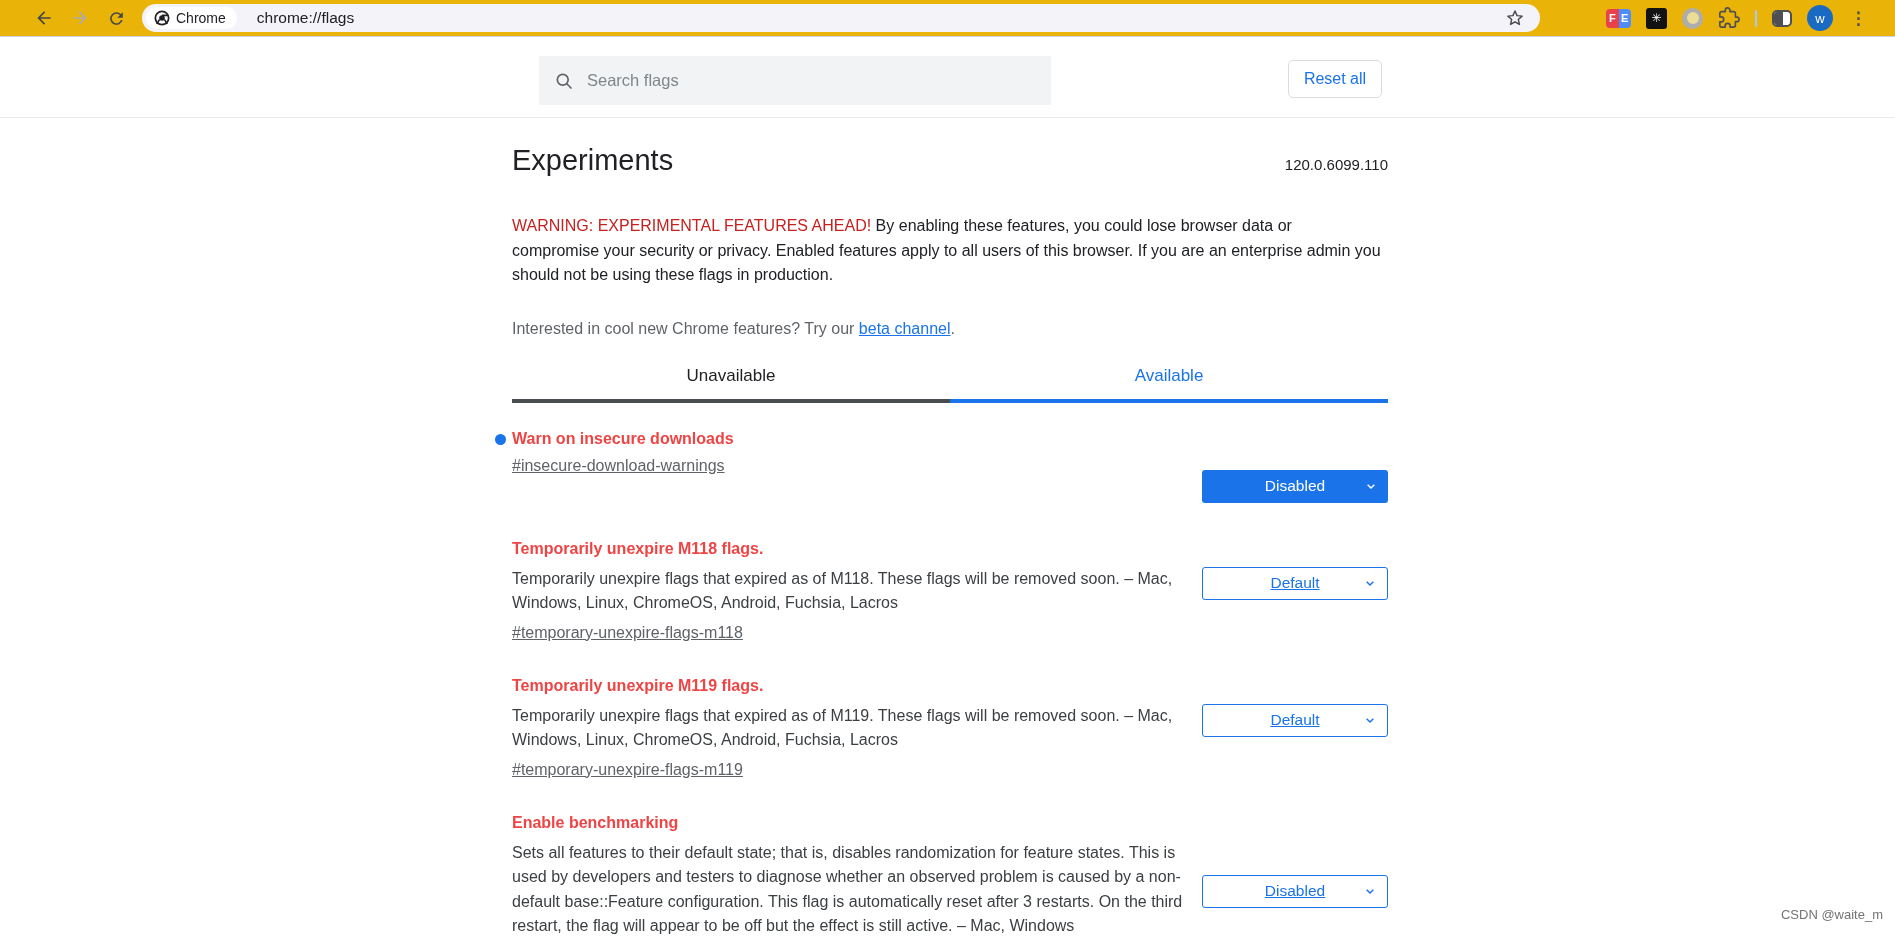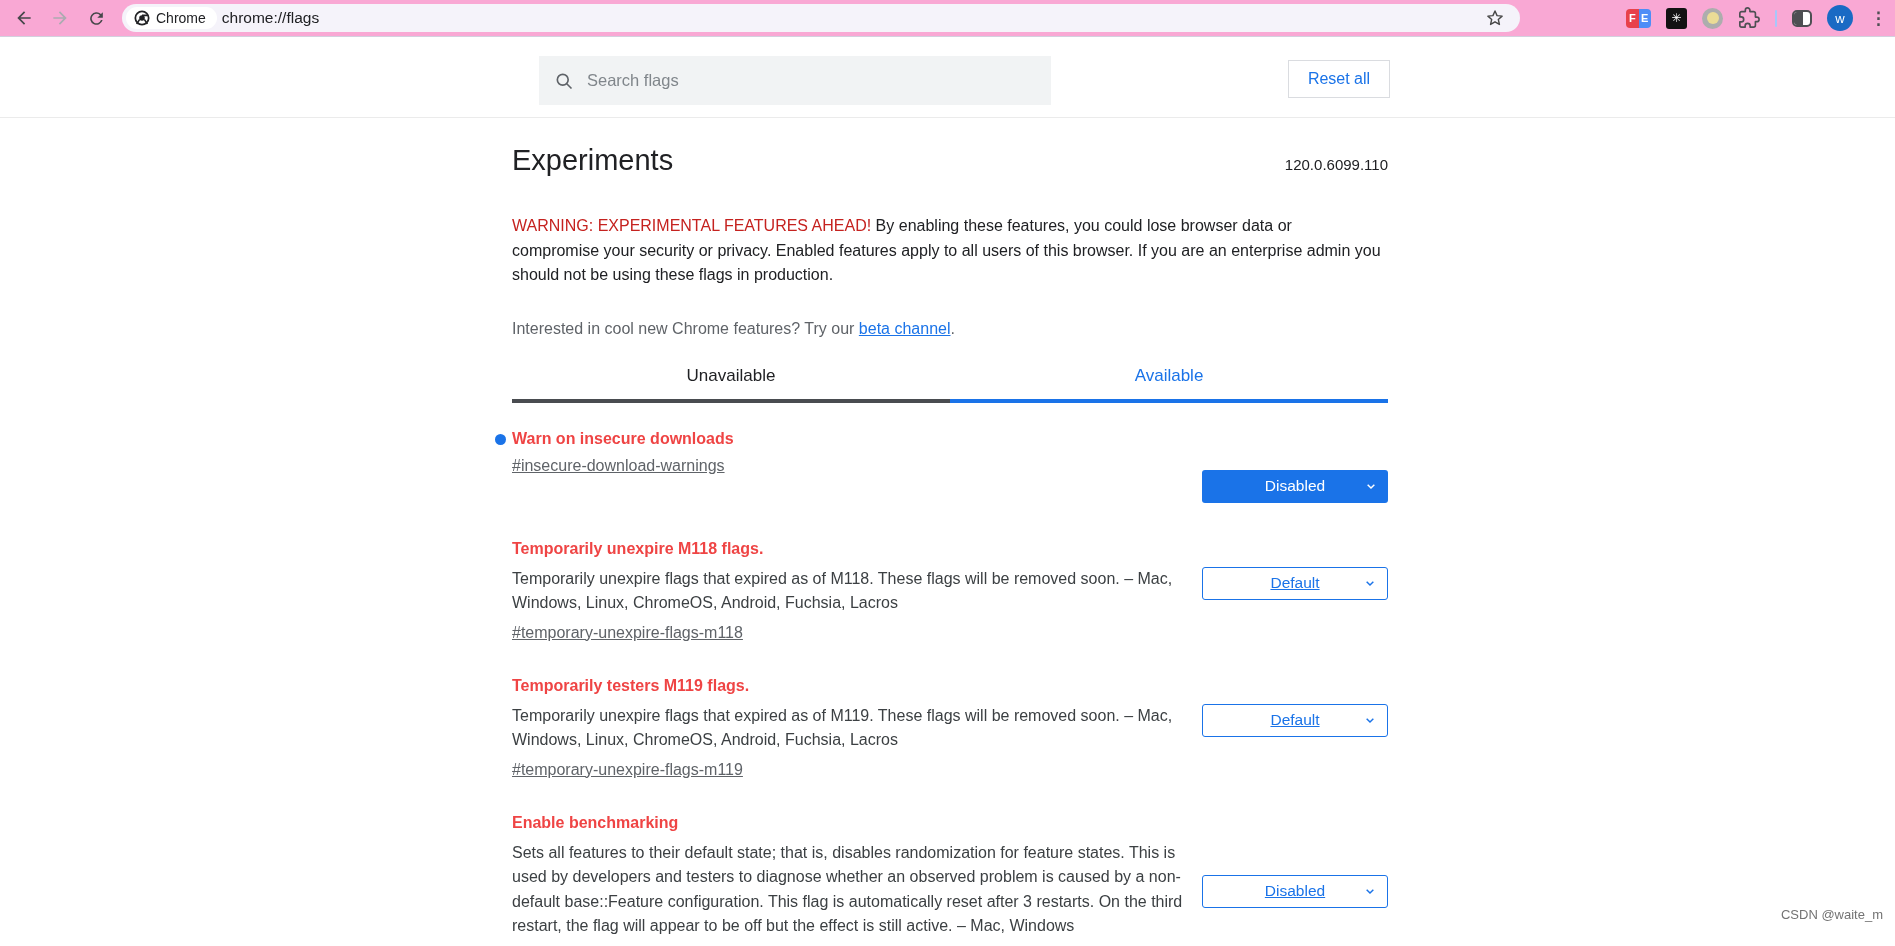--- a/index.html
+++ b/index.html
@@ -1,30 +1,30 @@
 <!DOCTYPE html>
 <html><head>
 <meta charset="utf-8">
 <style>
   * { margin:0; padding:0; box-sizing:border-box; }
   html,body { width:1895px; height:946px; overflow:hidden; background:#fff;
     font-family:"Liberation Sans", sans-serif; }
 
   
   .toolbar { position:absolute; top:0; left:0; width:1895px; height:37px;
-    background:#f9a8d4; border-bottom:1px solid #D3D0DE;
-    display:flex; align-items:center; padding:0 6px; }
+    background:#eab308; border-bottom:1px solid #D3D0DE;
+    display:flex; align-items:center; padding:0 26px; }
   .nav-btn { width:36px; height:32px; display:flex; align-items:center; justify-content:center;
     border-radius:50%; flex:0 0 auto; }
   .omnibox { width:1398px; height:28px; background:#F5F3FA; border-radius:14px;
     display:flex; align-items:center; padding:0 10px 0 4px; margin-left:8px; flex:0 0 auto; }
   .chip { height:22px; background:#fff; border-radius:11px; display:flex; align-items:center;
     padding:0 11px 0 8px; gap:6px; flex:0 0 auto; }
   .chip-label { font-size:14px; color:#202124; }
-  .url-text { font-size:15.5px; color:#202124; margin-left:5px; white-space:nowrap; }
+  .url-text { font-size:15.5px; color:#202124; margin-left:20px; white-space:nowrap; }
   .star-btn { margin-left:auto; width:30px; height:28px; display:flex; align-items:center; justify-content:center; }
   .ext-area { margin-left:auto; display:flex; align-items:center; gap:15px; }
   .ext-fe { width:25px; height:19px; border-radius:4px; overflow:hidden; display:flex; }
   .ext-fe span { width:50%; color:#fff; font-size:11px; font-weight:bold;
     display:flex; align-items:center; justify-content:center; }
   .ext-fe .f-half { background:#E8414B; }
   .ext-fe .e-half { background:#4E8DF7; }
   .ext-black { width:21px; height:21px; background:#121212; border-radius:3px; color:#fff;
     font-size:12px; display:flex; align-items:center; justify-content:center; }
   .ext-gray { width:21px; height:21px; border-radius:50%; background:#ADADAD;
@@ -39,22 +39,22 @@
   .menu-dots { font-size:17px; color:#4E4F53; font-weight:bold; line-height:1; padding:0 2px; }
 
   
   .page-header { position:absolute; top:38px; left:0; width:1895px; height:80px;
     background:#fff; border-bottom:1px solid #EBEBEB; }
   .search-box { position:absolute; left:539px; top:18px; width:512px; height:49px;
     background:#F1F3F4; border-radius:0; display:flex; align-items:center; padding:0 15px; gap:13px; }
   .search-box input { border:none; outline:none; background:transparent; flex:1;
     font-size:16.5px; color:#202124; font-family:"Liberation Sans", sans-serif; }
   .search-box input::placeholder { color:#80868B; }
-  .reset-btn { position:absolute; left:1288px; top:22px; width:102px; height:38px;
-    background:#fff; border:1px solid #DADCE0; border-radius:0; color:#1A73E8;
+  .reset-btn { position:absolute; left:1288px; top:22px; width:94px; height:38px;
+    background:#fff; border:1px solid #DADCE0; border-radius:5px; color:#1A73E8;
     font-size:16px; display:flex; align-items:center; justify-content:center; cursor:pointer; }
 
   
   .content { position:absolute; top:118px; left:512px; width:876px; }
   .title-row { display:flex; justify-content:space-between; align-items:baseline; margin-top:24px; }
   .page-title { font-size:29px; font-weight:400; color:#202124; line-height:36px; }
   .version { font-size:15px; color:#202124; }
   .warning { margin-top:36px; font-size:16px; line-height:24.5px; color:#202124; width:870px; }
   .warning .red { color:#C5221F; }
   .promo { margin-top:32px; font-size:16px; color:#5F6368; }
@@ -204,21 +204,21 @@
     <div class="flag-select outline off-2">
       <span>Default</span>
       <svg width="16" height="16" viewBox="0 0 24 24">
         <path d="M7 10l5 5 5-5" fill="none" stroke="currentColor" stroke-width="2.2"></path>
       </svg>
     </div>
   </div>
 
   <div class="flag-row m-b">
     <div class="flag-text">
-      <div class="flag-title"><span>Temporarily testers M119 flags.</span></div>
+      <div class="flag-title"><span>Temporarily unexpire M119 flags.</span></div>
       <div class="flag-desc">Temporarily unexpire flags that expired as of M119. These flags will be removed soon. – Mac, Windows, Linux, ChromeOS, Android, Fuchsia, Lacros</div>
       <a class="flag-link">#temporary-unexpire-flags-m119</a>
     </div>
     <div class="flag-select outline off-3">
       <span>Default</span>
       <svg width="16" height="16" viewBox="0 0 24 24">
         <path d="M7 10l5 5 5-5" fill="none" stroke="currentColor" stroke-width="2.2"></path>
       </svg>
     </div>
   </div>

